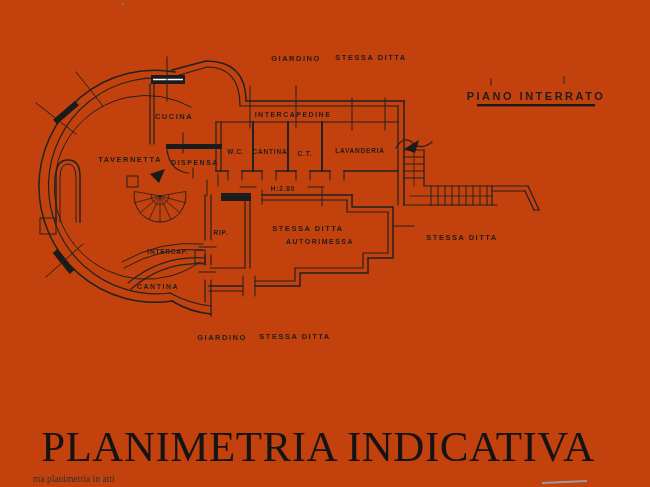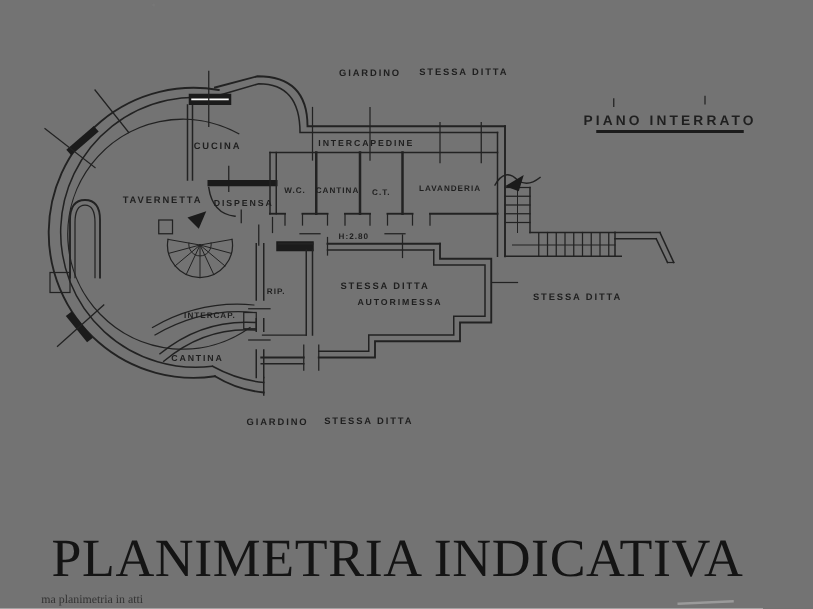--- a/index.html
+++ b/index.html
@@ -1,17 +1,17 @@
 <!DOCTYPE html>
 <html><head>
 <meta charset="utf-8">
 <style>
   html,body{margin:0;padding:0;background:#e8e8e8;}
   .sheet{
-    position:relative;width:650px;height:487px;background:#737373;
+    position:relative;width:650px;height:487px;background:#c2410c;
     font-family:"Liberation Sans",sans-serif;overflow:hidden;
   }
   svg{display:block;}
   
   .ln{stroke:#222;fill:none;stroke-linecap:square;}
   .w08{stroke-width:.8;} .w1{stroke-width:1;} .w12{stroke-width:1.2;}
   .w15{stroke-width:1.5;} .w2{stroke-width:2;}
   .bar{stroke:#1b1b1b;stroke-width:6;}
   .fillink{fill:#1b1b1b;stroke:none;}
   .faint{stroke:#9a9a9a;}

